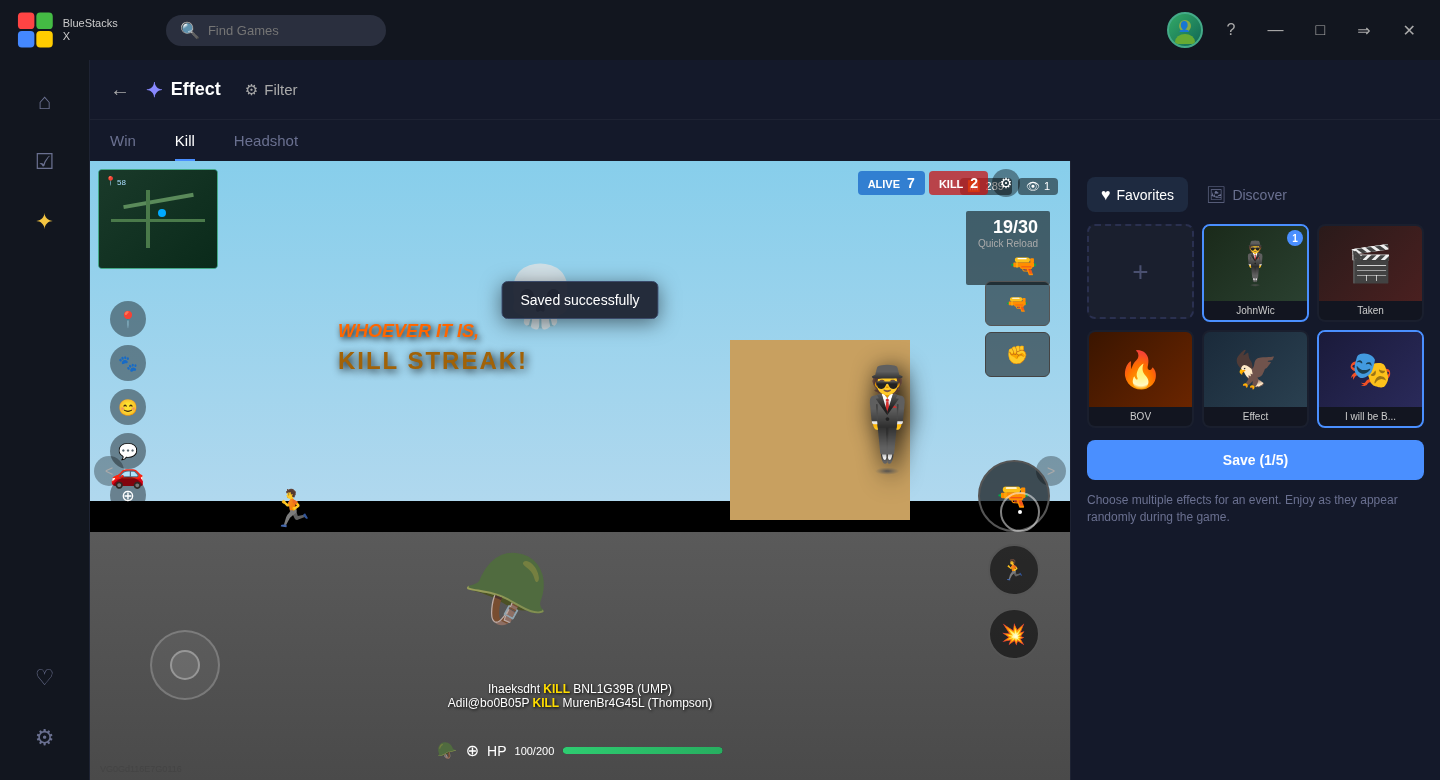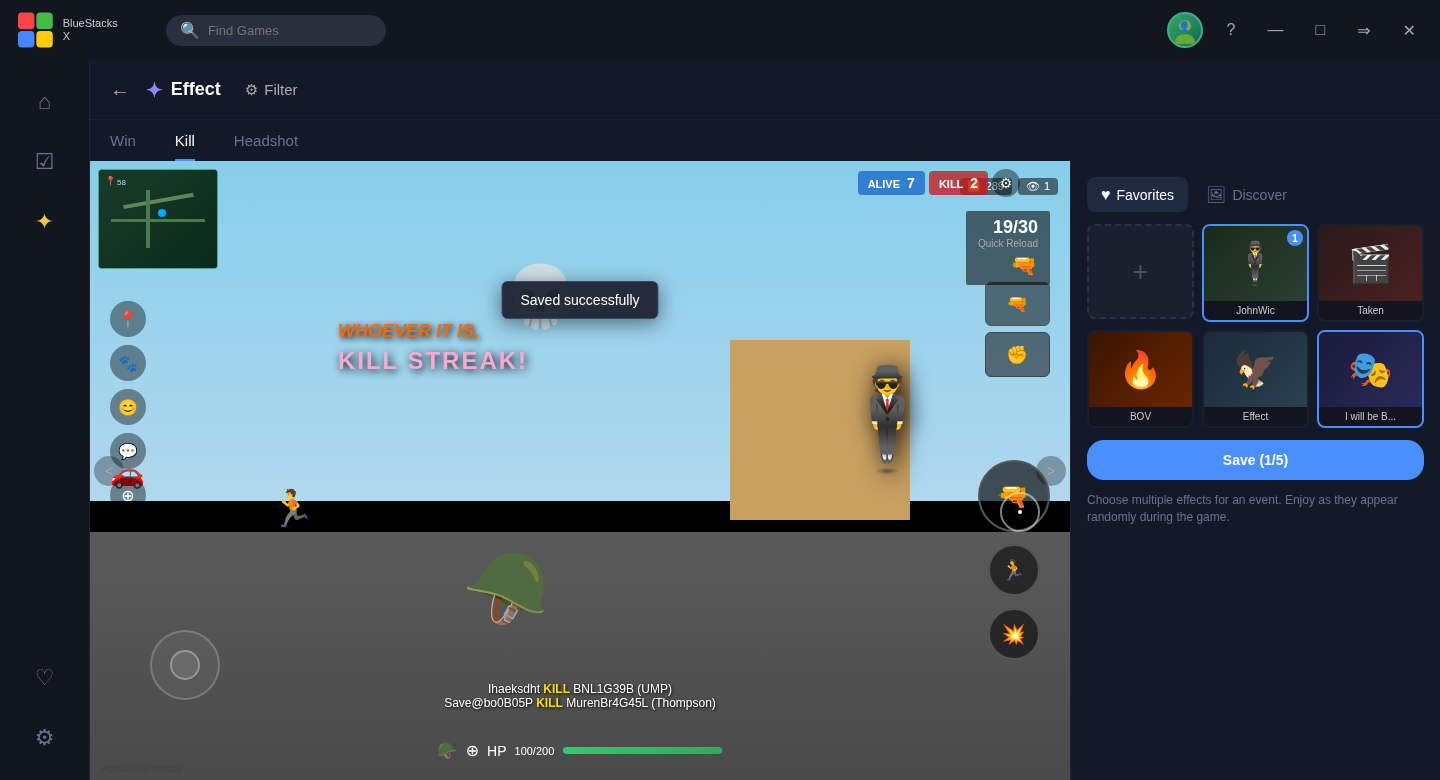--- a/index.html
+++ b/index.html
@@ -348,21 +348,21 @@
     
     .action-buttons {
       display: flex;
       gap: 8px;
     }
     .btn-save {
       flex: 1;
       background: #4a8fff;
       color: #fff;
       border: none;
-      border-radius: 17px;
+      border-radius: 8px;
       padding: 12px;
       font-size: 14px;
       font-weight: 600;
       cursor: pointer;
     }
     .btn-play {
       flex: 1;
       background: #4a8fff;
       color: #fff;
       border: none;
@@ -590,21 +590,21 @@
 
         <div style="position:absolute;top:120px;right:20px;display:flex;flex-direction:column;gap:6px;">
           <div style="width:65px;height:45px;background:rgba(0,0,0,0.5);border-radius:6px;display:flex;align-items:center;justify-content:center;font-size:18px;border:1px solid #555;">🔫</div>
           <div style="width:65px;height:45px;background:rgba(0,0,0,0.5);border-radius:6px;display:flex;align-items:center;justify-content:center;font-size:18px;border:1px solid #444;">✊</div>
         </div>
 
         <div style="position:absolute;top:100px;left:46%;transform:translateX(-50%);font-size:60px;opacity:0.9;">💀</div>
 
         <div style="position:absolute;top:160px;left:35%;transform:translateX(-50%);">
           <div style="font-size:18px;font-weight:900;color:#ff6600;text-shadow:2px 2px 6px #000;font-style:italic;line-height:1.2;">WHOEVER IT IS,</div>
-          <div style="font-size:24px;font-weight:900;color:#f9a8d4;text-shadow:2px 2px 8px #000;letter-spacing:2px;margin-top:4px;">KILL STREAK!</div>
+          <div style="font-size:24px;font-weight:900;color:#a16207;text-shadow:2px 2px 8px #000;letter-spacing:2px;margin-top:4px;">KILL STREAK!</div>
         </div>
 
         <div style="position:absolute;right:120px;top:200px;font-size:100px;filter:drop-shadow(4px 4px 12px rgba(0,0,0,0.9));">🕴</div>
 
         <div style="position:absolute;bottom:150px;left:38%;font-size:70px;transform:scaleX(-1);">🪖</div>
 
         <div style="position:absolute;left:180px;bottom:250px;font-size:36px;">🏃</div>
 
         <div class="saved-toast">
           <span>Saved successfully</span>
@@ -613,21 +613,21 @@
         <div class="nav-arrow nav-arrow-left">&lt;</div>
         <div class="nav-arrow nav-arrow-right">&gt;</div>
 
         <div style="position:absolute;bottom:70px;left:50%;transform:translateX(-50%);text-align:center;font-size:12px;color:#fff;text-shadow:1px 1px 3px #000;">
           <div>
             <span>Ihaeksdht </span>
             <span style="color:#ffdd00;font-weight:bold;">KILL</span>
             <span> BNL1G39B (UMP)</span>
           </div>
           <div>
-            <span>Save@bo0B05P </span>
+            <span>Adil@bo0B05P </span>
             <span style="color:#ffdd00;font-weight:bold;">KILL</span>
             <span> MurenBr4G45L (Thompson)</span>
           </div>
         </div>
 
         <div style="position:absolute;bottom:20px;left:50%;transform:translateX(-50%);display:flex;align-items:center;gap:8px;">
           <span>🪖</span>
           <span>⊕</span>
           <span style="font-size:14px;">HP </span>
           <span style="font-size:11px;">100/200</span>

